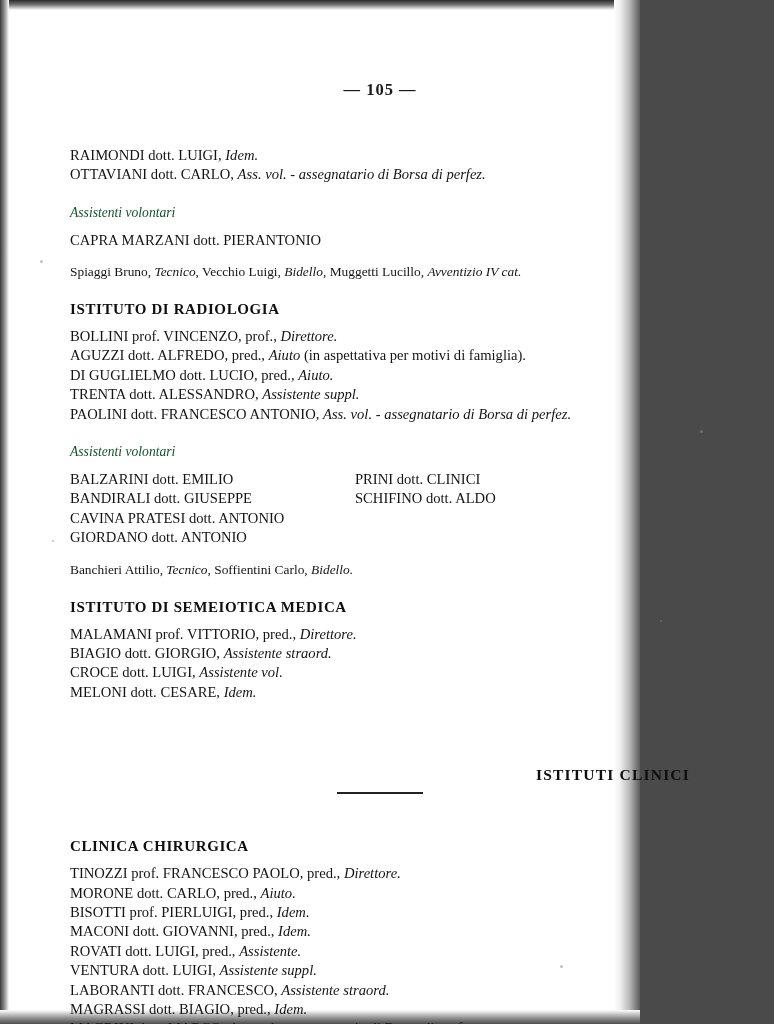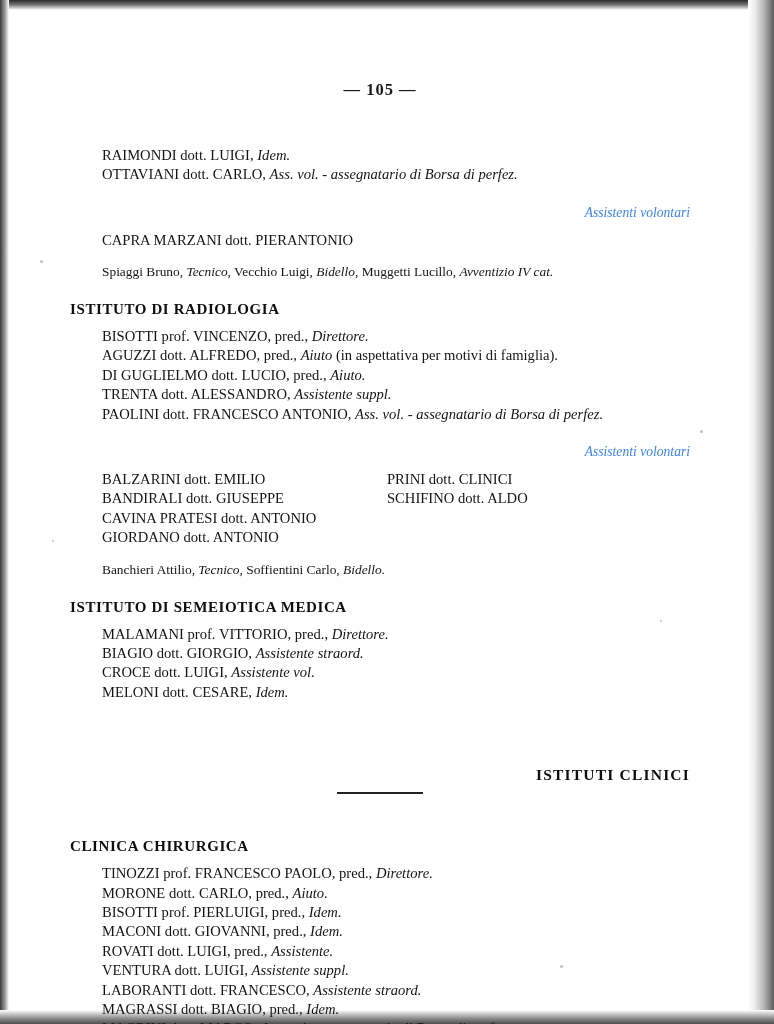--- a/index.html
+++ b/index.html
@@ -8,21 +8,21 @@
     background: #4a4a4a;
   }
   body {
     width: 774px;
     height: 1024px;
     overflow: hidden;
     font-family: "Liberation Serif", serif;
   }
   .page {
     position: relative;
-    width: 774px;
+    width: 640px;
     height: 1024px;
     background: #ffffff;
     box-sizing: border-box;
   }
   
   .edge-top {
     position: absolute;
     top: 0; left: 0; right: 0;
     height: 10px;
     background: linear-gradient(180deg, #2b2b2b 0%, #6f6f6f 45%, #ffffff 100%);
@@ -64,36 +64,35 @@
     letter-spacing: 1px;
     font-weight: bold;
     margin-bottom: 46px;
     color: #1a1a1a;
   }
   .entry {
     font-size: 14.6px;
     line-height: 1.33;
     color: #141414;
     white-space: nowrap;
-    margin-left: 32px;
   }
   .entry .it { font-style: italic; }
   .small {
     font-size: 13.4px;
     font-family: Liberation Serif, serif;
   }
   .blk { margin-bottom: 0; }
   .gap-sm { height: 13px; }
   .gap-md { height: 20px; }
   .gap-xl { height: 44px; }
   .subhead {
-    text-align: right;
+    text-align: left;
     font-style: italic;
     font-size: 13.6px;
-    color: #3b82f6;
+    color: #14532d;
     margin: 0 0 10px 0;
   }
   .secthead {
     font-size: 15px;
     font-weight: bold;
     letter-spacing: 0.6px;
     color: #0f0f0f;
     margin: 0 0 9px 0;
   }
   .bighead {
@@ -148,21 +147,21 @@
     <div class="entry">CAPRA MARZANI dott. PIERANTONIO</div>
     <div class="gap-sm"></div>
     <div class="entry small">
       <span>Spiaggi Bruno, </span><span class="it">Tecnico</span><span>, Vecchio Luigi, </span><span class="it">Bidello</span><span>, Muggetti Lucillo, </span><span class="it">Avventizio IV cat.</span>
     </div>
 
     <div class="gap-md"></div>
     <div class="secthead">ISTITUTO DI RADIOLOGIA</div>
 
     <div class="blk">
-      <div class="entry"><span>BISOTTI prof. VINCENZO, pred., </span><span class="it">Direttore.</span></div>
+      <div class="entry"><span>BOLLINI prof. VINCENZO, prof., </span><span class="it">Direttore.</span></div>
       <div class="entry"><span>AGUZZI dott. ALFREDO, pred., </span><span class="it">Aiuto</span><span> (in aspettativa per motivi di famiglia).</span></div>
       <div class="entry"><span>DI GUGLIELMO dott. LUCIO, pred., </span><span class="it">Aiuto.</span></div>
       <div class="entry"><span>TRENTA dott. ALESSANDRO, </span><span class="it">Assistente suppl.</span></div>
       <div class="entry"><span>PAOLINI dott. FRANCESCO ANTONIO, </span><span class="it">Ass. vol. - assegnatario di Borsa di perfez.</span></div>
     </div>
 
     <div class="gap-md"></div>
     <div class="subhead">Assistenti volontari</div>
 
     <div class="twocol">

